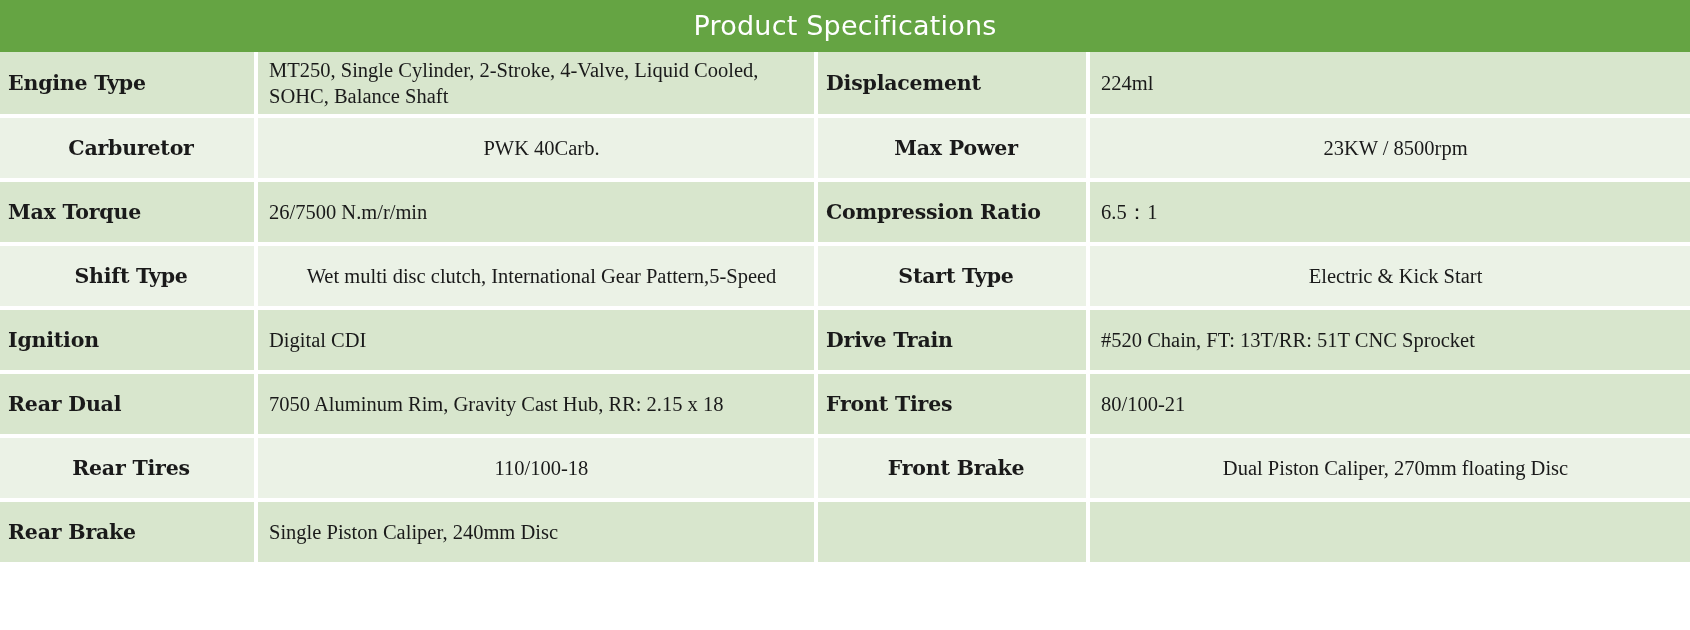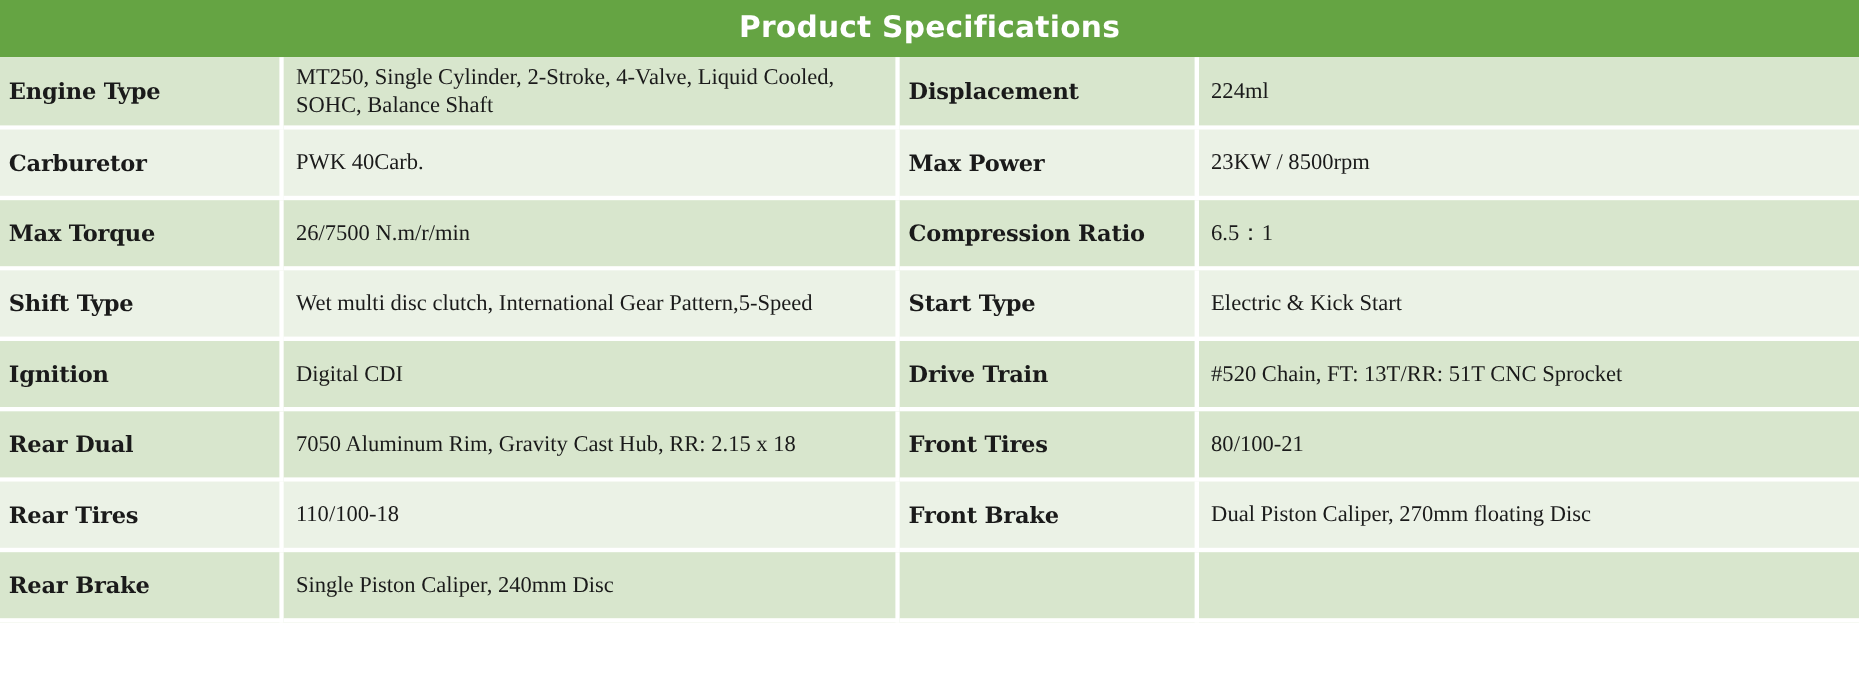--- a/index.html
+++ b/index.html
@@ -24,21 +24,21 @@
   .header-row td {
     background: #65a443;
     height: 52px;
     padding: 0;
     text-align: center;
     vertical-align: middle;
   }
 
   .header-title {
     font-family: "DejaVu Sans", sans-serif;
-    font-weight: bold;
+    font-weight: normal;
     font-size: 27px;
     color: #ffffff;
     letter-spacing: 0.2px;
     line-height: 52px;
     text-align: center;
     white-space: nowrap;
   }
 
   .spec-row td {
     height: 60px;
@@ -68,21 +68,21 @@
     letter-spacing: -0.2px;
   }
 
   .value-cell {
     font-family: "Liberation Serif", serif;
     font-size: 21px;
     padding-left: 11px !important;
   }
 
   .row-dark td { background: #d8e6cd; }
-  .row-light td { background: #ebf2e6; }
+  .row-light td { background: #ebf2e6; text-align: center; }
 
   .col-label-1 { width: 258px; }
   .col-value-1 { width: 560px; }
   .col-label-2 { width: 272px; }
   .col-value-2 { width: 600px; }
 </style>
 </head>
 <body>
 
 <table class="spec-table">

